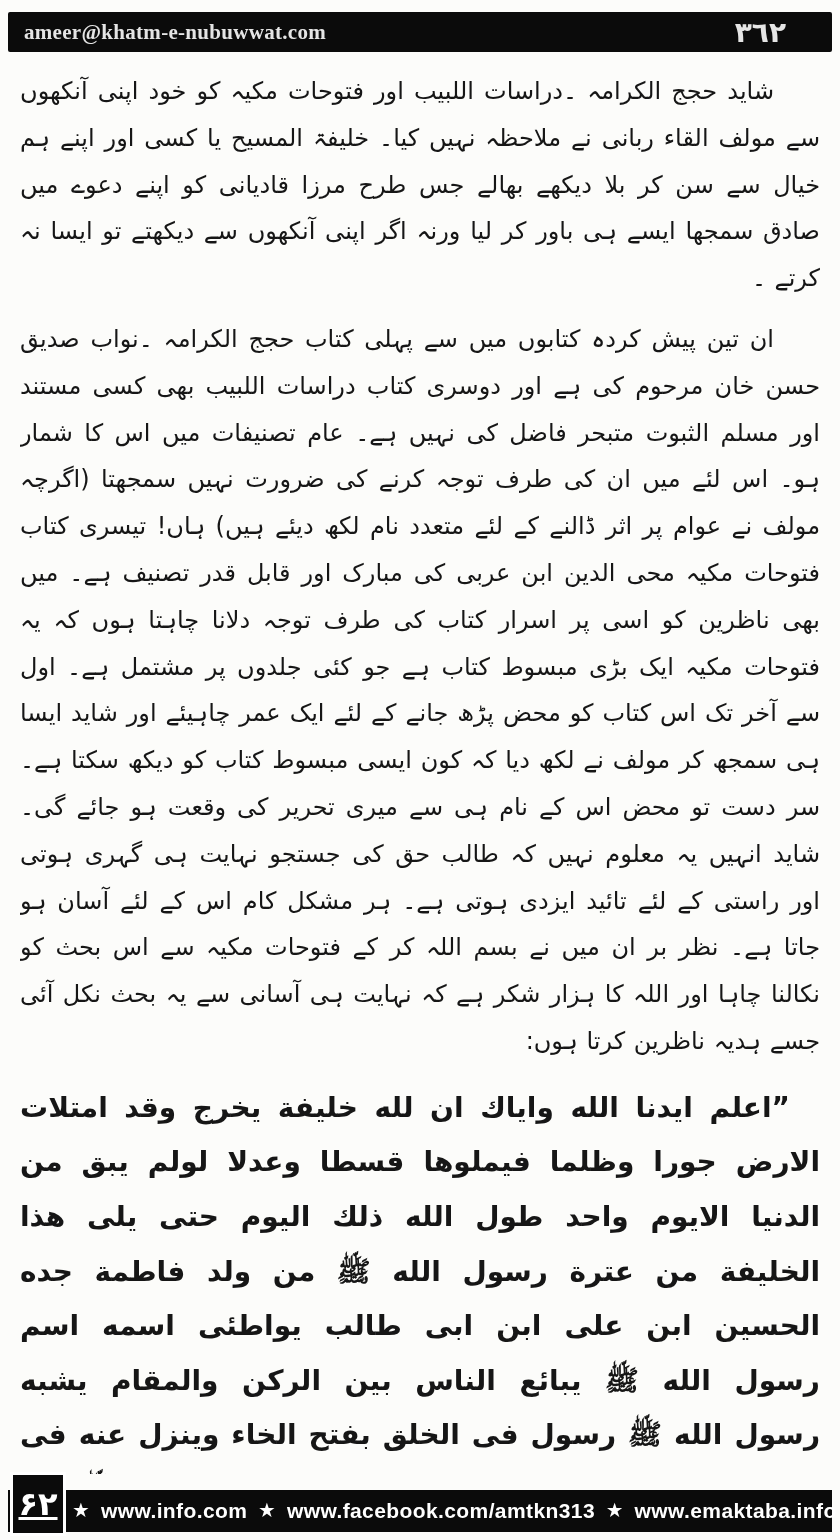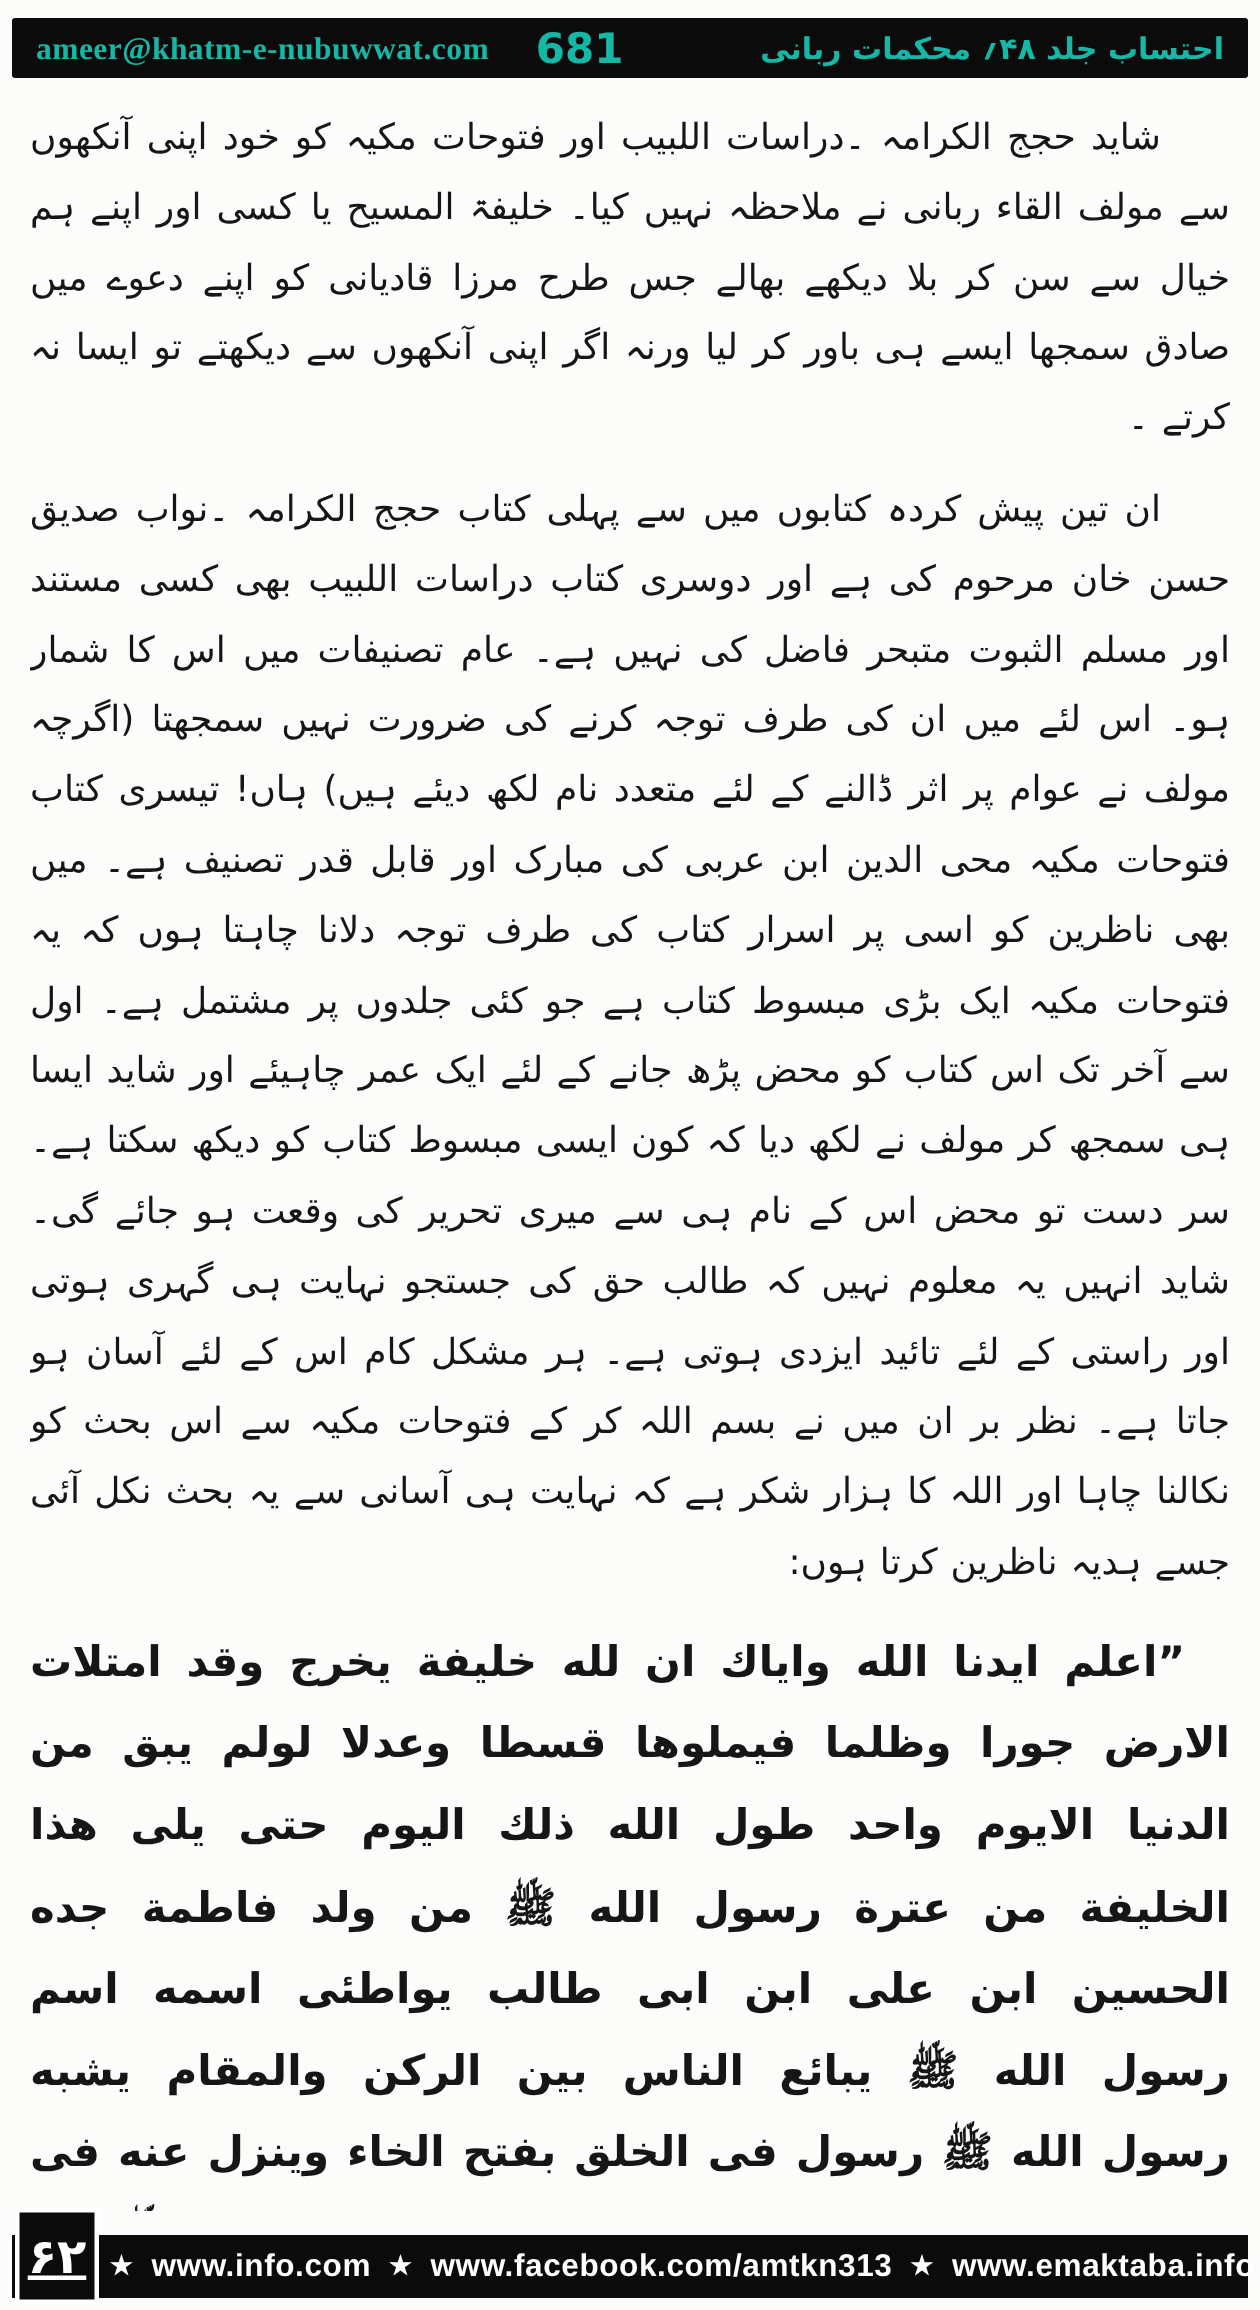--- a/index.html
+++ b/index.html
@@ -13,21 +13,21 @@
     font-family: "DejaVu Sans", sans-serif;
     color: #161616;
   }
 
   
   .header-bar {
     position: absolute;
     top: 12px; left: 8px; right: 8px;
     height: 40px;
     background: #0b0b0b;
-    color: #14b8a6;
+    color: #e5e5e5;
     display: flex;
     align-items: center;
     justify-content: space-between;
     padding: 16px 16px;
     box-sizing: border-box;
     border-radius: 2px;
   }
   .header-email {
     direction: ltr;
     font-family: "Liberation Serif", serif;
@@ -116,22 +116,21 @@
     text-decoration: underline;
   }
 </style>
 </head>
 <body>
 
 <div class="page">
 
   <div class="header-bar">
     <span class="header-email">ameer@khatm-e-nubuwwat.com</span>
-    <span class="header-page-num">681</span>
-    <span class="header-title">احتساب جلد ۴۸؍ محکمات ربانی</span>
+    <span class="header-page-num">٣٦٢</span>
   </div>
 
   <div class="body-text">
     <p class="urdu-para">شاید حجج الکرامہ ۔دراسات اللبیب اور فتوحات مکیہ کو خود اپنی آنکھوں سے مولف القاء ربانی نے ملاحظہ نہیں کیا۔ خلیفۃ المسیح یا کسی اور اپنے ہم خیال سے سن کر بلا دیکھے بھالے جس طرح مرزا قادیانی کو اپنے دعوے میں صادق سمجھا ایسے ہی باور کر لیا ورنہ اگر اپنی آنکھوں سے دیکھتے تو ایسا نہ کرتے ۔</p>
     <p class="urdu-para">ان تین پیش کردہ کتابوں میں سے پہلی کتاب حجج الکرامہ ۔نواب صدیق حسن خان مرحوم کی ہے اور دوسری کتاب دراسات اللبیب بھی کسی مستند اور مسلم الثبوت متبحر فاضل کی نہیں ہے۔ عام تصنیفات میں اس کا شمار ہو۔ اس لئے میں ان کی طرف توجہ کرنے کی ضرورت نہیں سمجھتا (اگرچہ مولف نے عوام پر اثر ڈالنے کے لئے متعدد نام لکھ دیئے ہیں) ہاں! تیسری کتاب فتوحات مکیہ محی الدین ابن عربی کی مبارک اور قابل قدر تصنیف ہے۔ میں بھی ناظرین کو اسی پر اسرار کتاب کی طرف توجہ دلانا چاہتا ہوں کہ یہ فتوحات مکیہ ایک بڑی مبسوط کتاب ہے جو کئی جلدوں پر مشتمل ہے۔ اول سے آخر تک اس کتاب کو محض پڑھ جانے کے لئے ایک عمر چاہیئے اور شاید ایسا ہی سمجھ کر مولف نے لکھ دیا کہ کون ایسی مبسوط کتاب کو دیکھ سکتا ہے۔ سر دست تو محض اس کے نام ہی سے میری تحریر کی وقعت ہو جائے گی۔ شاید انہیں یہ معلوم نہیں کہ طالب حق کی جستجو نہایت ہی گہری ہوتی اور راستی کے لئے تائید ایزدی ہوتی ہے۔ ہر مشکل کام اس کے لئے آسان ہو جاتا ہے۔ نظر بر ان میں نے بسم اللہ کر کے فتوحات مکیہ سے اس بحث کو نکالنا چاہا اور اللہ کا ہزار شکر ہے کہ نہایت ہی آسانی سے یہ بحث نکل آئی جسے ہدیہ ناظرین کرتا ہوں:</p>
     <div class="arabic-quote">”اعلم ايدنا الله واياك ان لله خليفة يخرج وقد امتلات الارض جورا وظلما فيملوها قسطا وعدلا لولم يبق من الدنيا الايوم واحد طول الله ذلك اليوم حتى يلى هذا الخليفة من عترة رسول الله ﷺ من ولد فاطمة جده الحسين ابن على ابن ابى طالب يواطئى اسمه اسم رسول الله ﷺ يبائع الناس بين الركن والمقام يشبه رسول الله ﷺ رسول فى الخلق بفتح الخاء وينزل عنه فى الخلق بضم الخاء لانه لايكون احد مثل رسول الله ﷺ فى اخلاقه والله يقوم فيه وانك لعلى خلق عظيم۔ وهو اجلى الجبهة اقنى الانف اسعد الناس به اهل الكوفة يقسم المال بالسويه ويعدل فى الرعية ويفصل فى القضية ياتيه الرجل فيقول له يامهدى اعطنى وبين يديه المال فيحثى له فى ثوبه مااستطاع ان يحمله يخرج على فترة من الدين يدع الله</div>
   </div>
 
   <div class="page-num-box">
     <span>۶۲</span>

